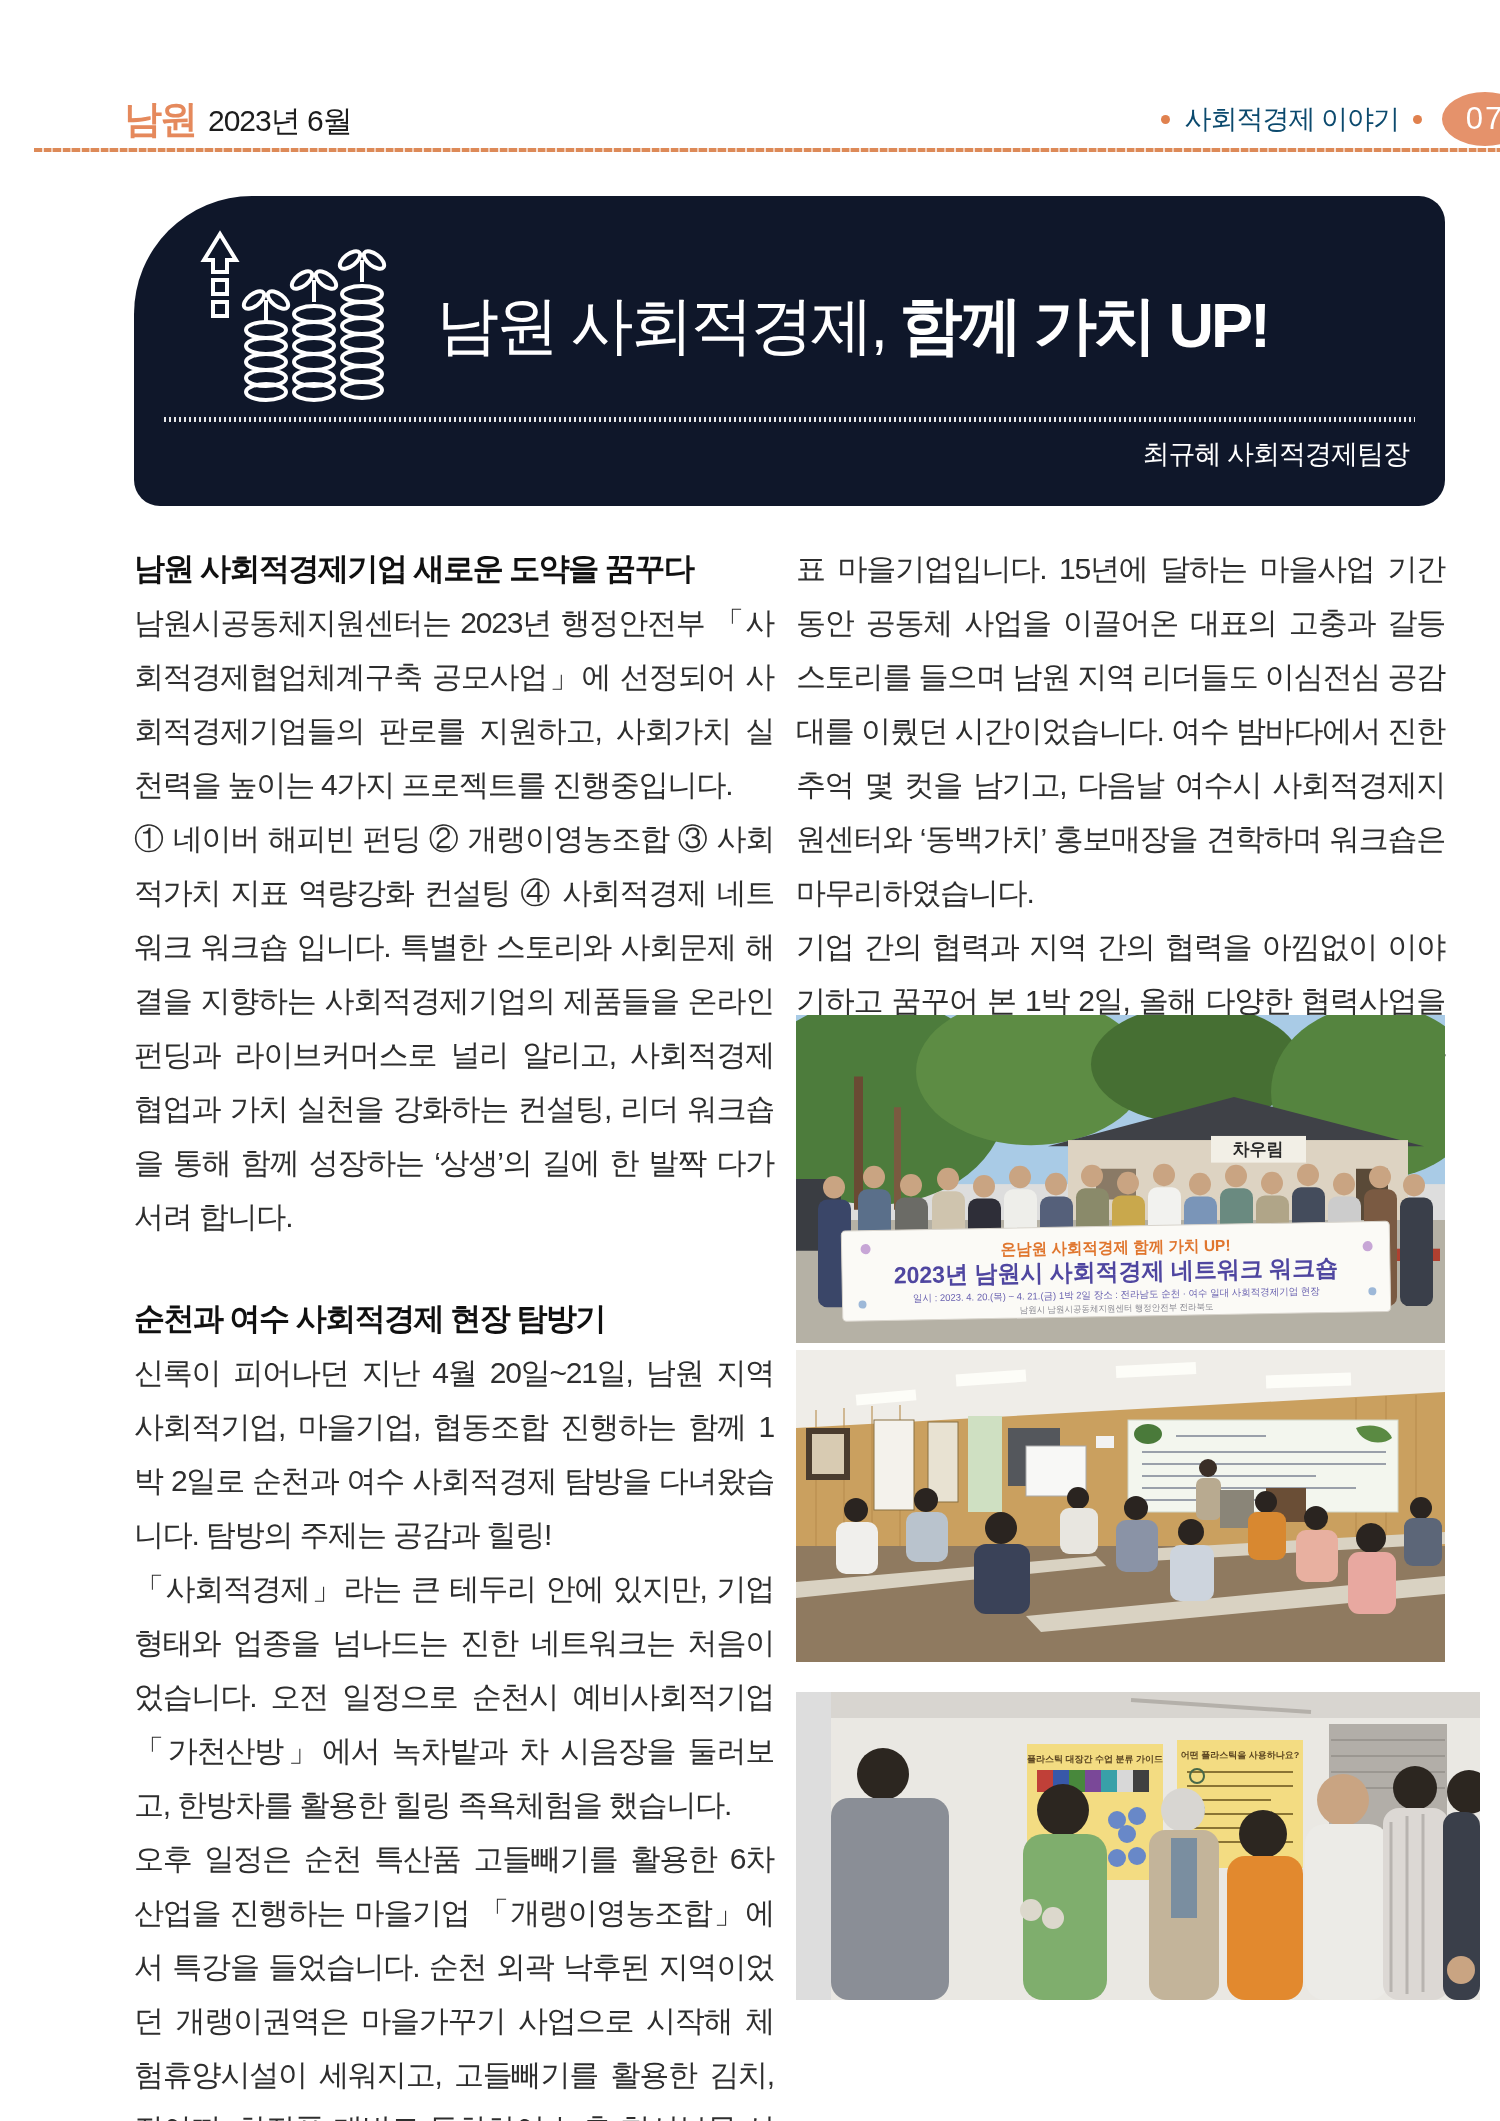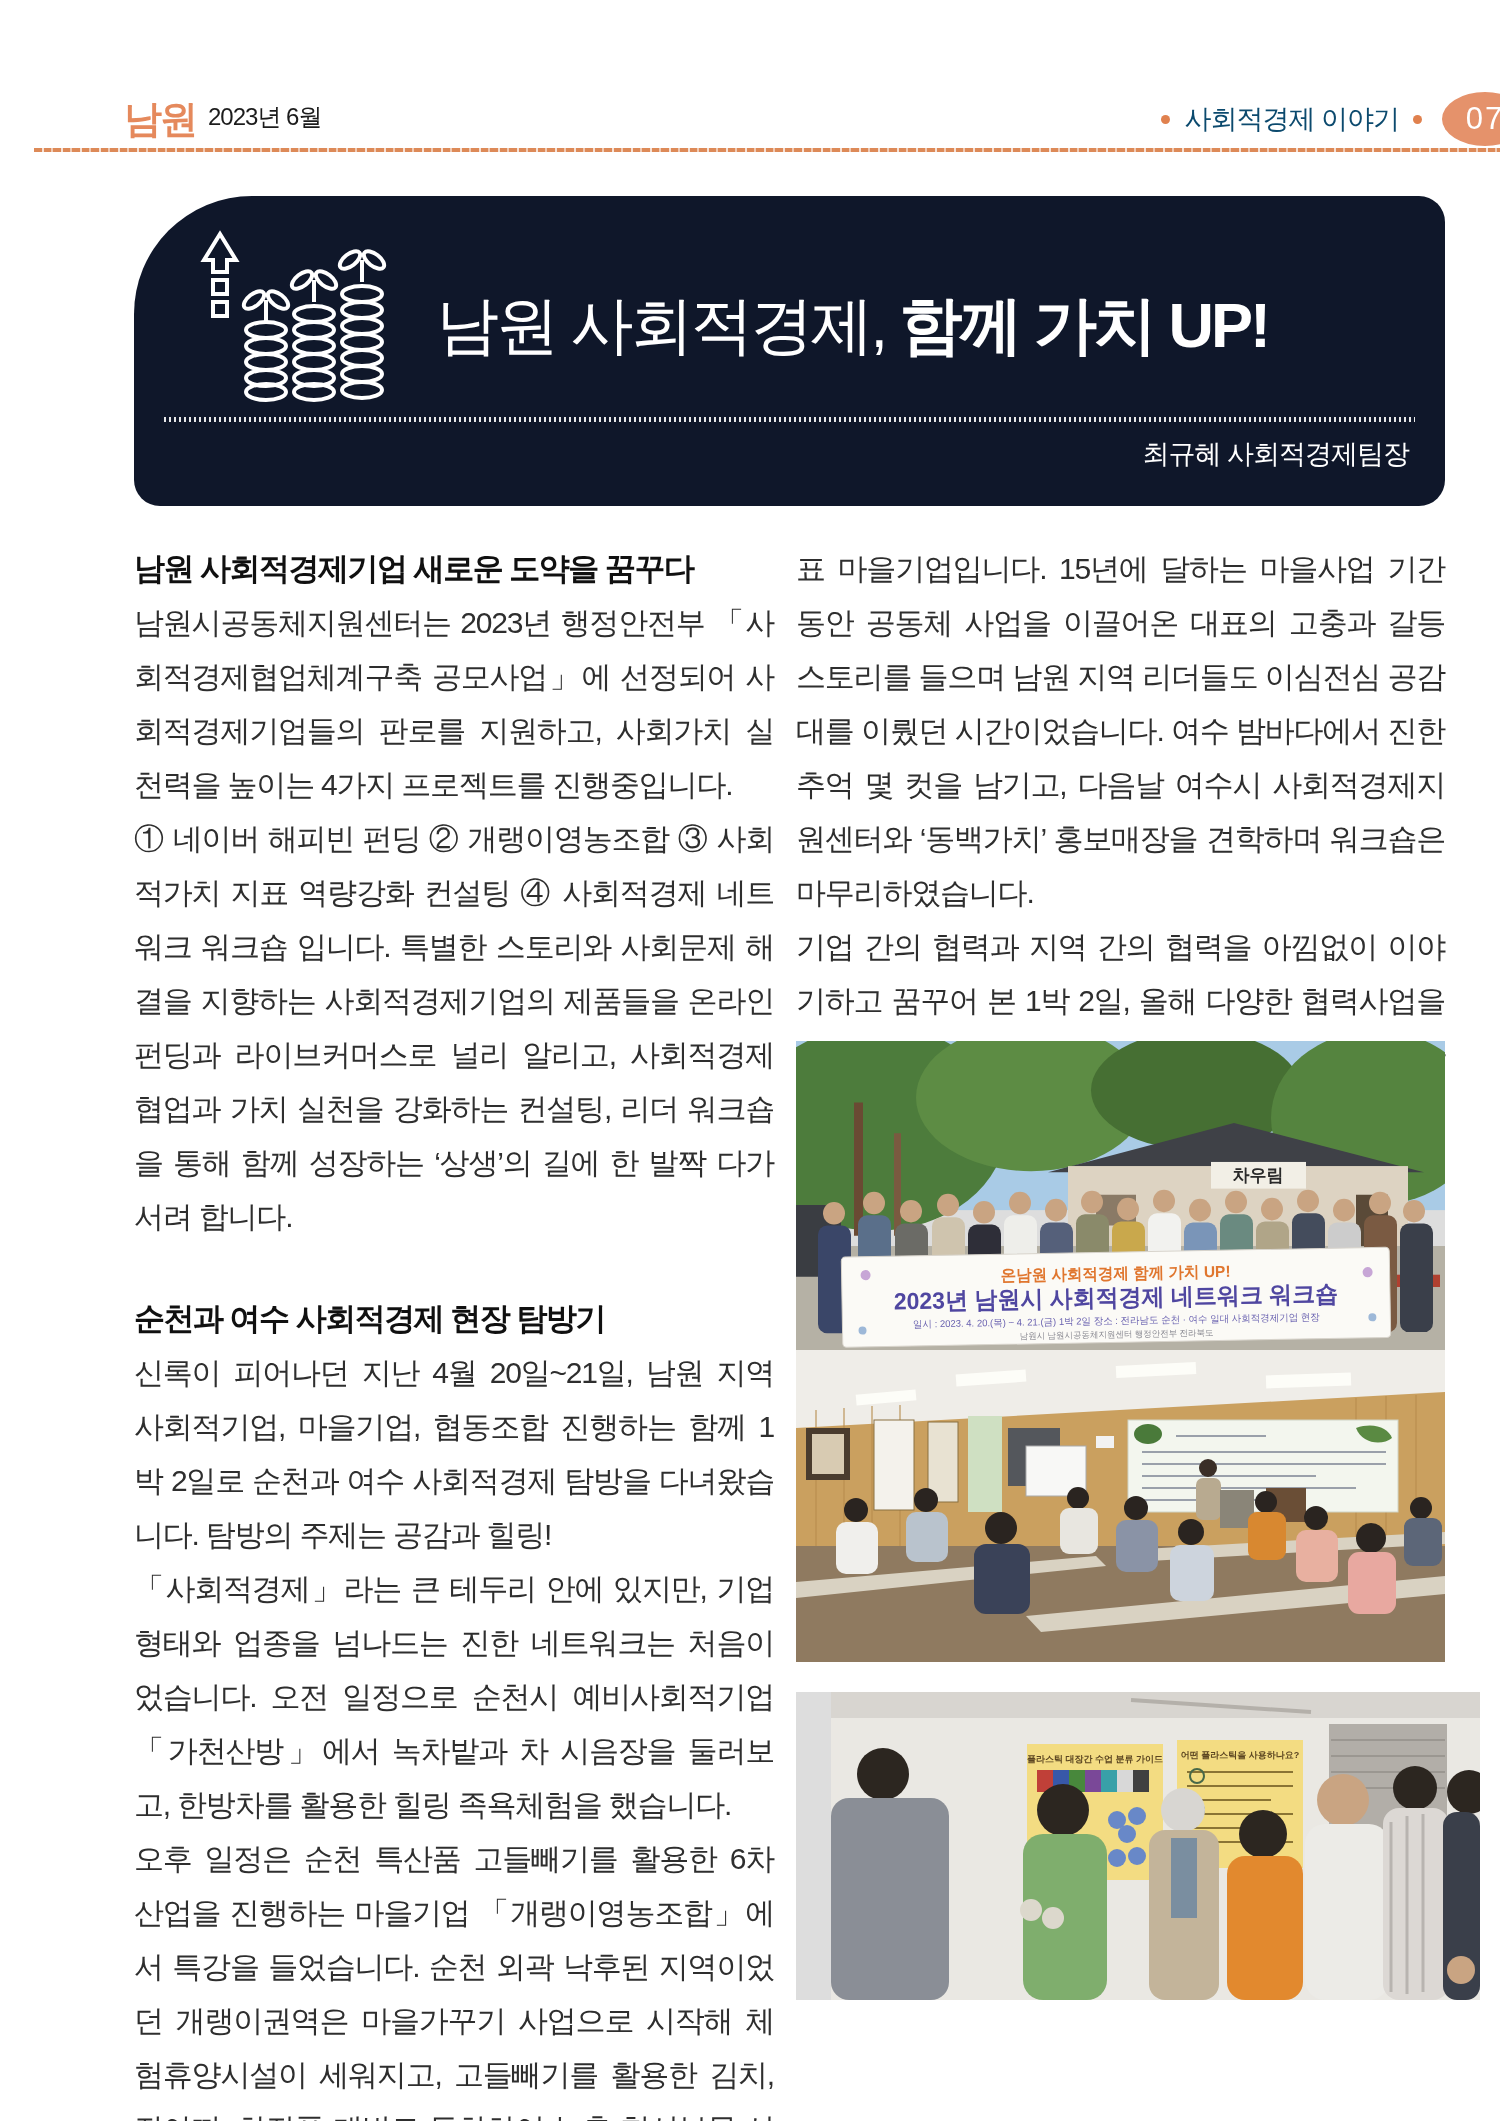--- a/index.html
+++ b/index.html
@@ -3,21 +3,21 @@
 <meta charset="utf-8">
 <style>
   html,body{margin:0;padding:0;background:#ffffff;}
   .page{
     position:relative;width:1500px;height:2121px;background:#ffffff;
     font-family:Liberation Sans, sans-serif;overflow:hidden;margin-left:34px;
   }
   
   .hdr-logo{position:absolute;left:90px;top:94px;font-size:38px;font-weight:800;
     color:#e5895c;letter-spacing:-2px;}
-  .hdr-issue{position:absolute;left:174px;top:101px;font-size:24px;color:#1c1c1c;letter-spacing:-1px;}
+  .hdr-issue{position:absolute;left:174px;top:101px;font-size:30px;color:#1c1c1c;letter-spacing:-1px;}
   .hdr-section{position:absolute;top:101px;right:112px;font-size:27px;color:#0c4a6e;
     letter-spacing:-1px;display:flex;align-items:center;gap:14px;}
   .hdr-dot{width:9px;height:9px;border-radius:50%;background:#e0814e;display:inline-block;}
   .hdr-pagenum{position:absolute;left:1408px;top:92px;width:86px;height:54px;border-radius:50%;
     background:#e5926b;color:#fff;font-size:31px;font-weight:500;letter-spacing:2px;
     display:flex;align-items:center;justify-content:center;}
   .hdr-rule{position:absolute;left:0;right:0;top:148px;height:4px;
     background:
       repeating-linear-gradient(90deg,#dd8a58 0 8px,rgba(221,138,88,.25) 8px 10px,#dd8a58 10px 17px,rgba(221,138,88,.45) 17px 19px);
   }
@@ -36,21 +36,21 @@
   .col{position:absolute;top:542px;z-index:1;}
   .col-left{left:100px;width:640px;}
   .col-right{left:762px;width:649px;}
   .col p{margin:0;font-size:30px;line-height:54px;text-align:justify;
     color:#2e2e2e;letter-spacing:-1.2px;word-break:break-all;}
   .col h3{margin:0;font-size:31px;line-height:54px;font-weight:800;color:#101010;letter-spacing:-1.5px;}
   .col h3.second{margin-top:48px;}
   
   .photo{position:absolute;left:762px;width:649px;overflow:hidden;z-index:2;background:#ddd;}
   .photo svg{display:block;width:100%;height:100%;}
-  #photo1{top:1041px;height:328px;}
+  #photo1{top:1015px;height:328px;}
   #photo2{top:1350px;height:312px;}
   #photo3{top:1692px;height:308px;padding-left:35px;}
 </style>
 </head>
 <body>
 
 <div class="page">
 
   <div class="hdr-logo">남원</div>
   <div class="hdr-issue">2023년 6월</div>

